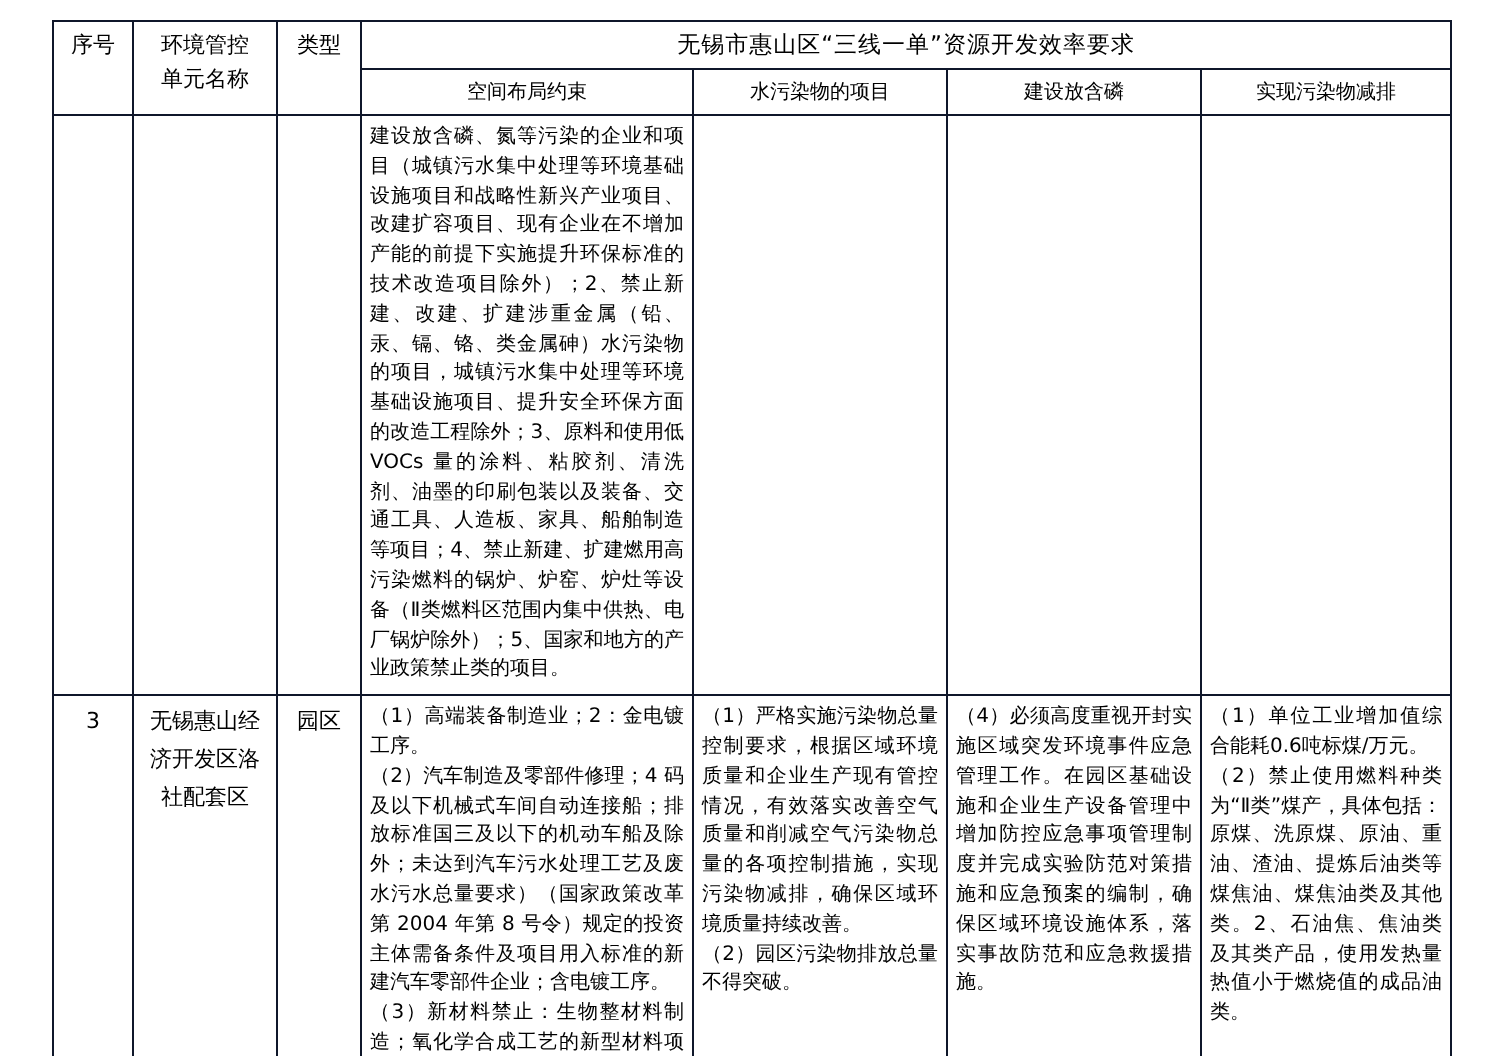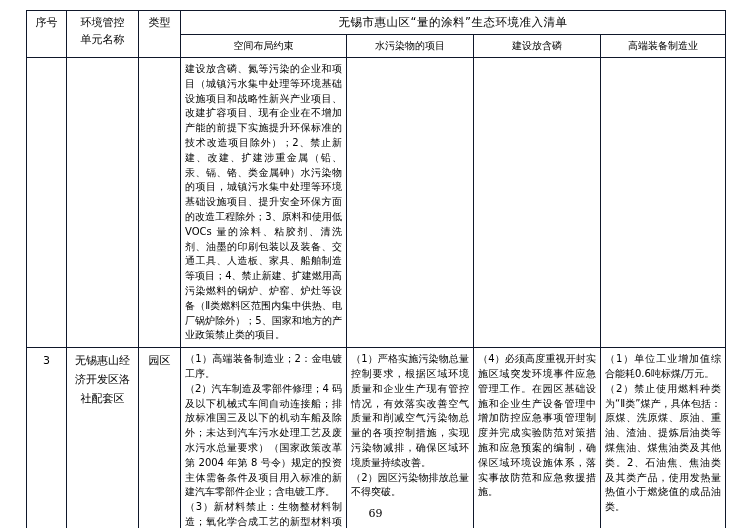--- a/index.html
+++ b/index.html
@@ -111,35 +111,35 @@
           <span>序号</span>
         </td>
         <td rowspan="2" class="hdr-center">
           <span style="white-space:pre-line">环境管控
 单元名称</span>
         </td>
         <td rowspan="2" class="hdr-center">
           <span>类型</span>
         </td>
         <td colspan="4" class="hdr-title">
-          <span>无锡市惠山区“量的涂料”生态环境准入清单</span>
+          <span>无锡市惠山区“三线一单”资源开发效率要求</span>
         </td>
       </tr>
       <tr>
         <td class="hdr-sub">
           <span>空间布局约束</span>
         </td>
         <td class="hdr-sub">
           <span>水污染物的项目</span>
         </td>
         <td class="hdr-sub">
           <span>建设放含磷</span>
         </td>
         <td class="hdr-sub">
-          <span>高端装备制造业</span>
+          <span>实现污染物减排</span>
         </td>
       </tr>
 
       <tr class="row1-body">
         <td class="cell-center">
           <span></span>
         </td>
         <td class="cell-mid-center">
           <span style="white-space:pre-line"></span>
         </td>
@@ -183,14 +183,13 @@
           <span style="white-space:pre-line">（4）必须高度重视开封实施区域突发环境事件应急管理工作。在园区基础设施和企业生产设备管理中增加防控应急事项管理制度并完成实验防范对策措施和应急预案的编制，确保区域环境设施体系，落实事故防范和应急救援措施。</span>
         </td>
         <td class="cell-text">
           <span style="white-space:pre-line">（1）单位工业增加值综合能耗0.6吨标煤/万元。
 （2）禁止使用燃料种类为“Ⅱ类”煤产，具体包括：原煤、洗原煤、原油、重油、渣油、提炼后油类等煤焦油、煤焦油类及其他类。2、石油焦、焦油类及其类产品，使用发热量热值小于燃烧值的成品油类。</span>
         </td>
       </tr>
     </tbody>
   </table>
 
-  <div class="pagenum">69</div>
 </div>
 
 </body></html>

